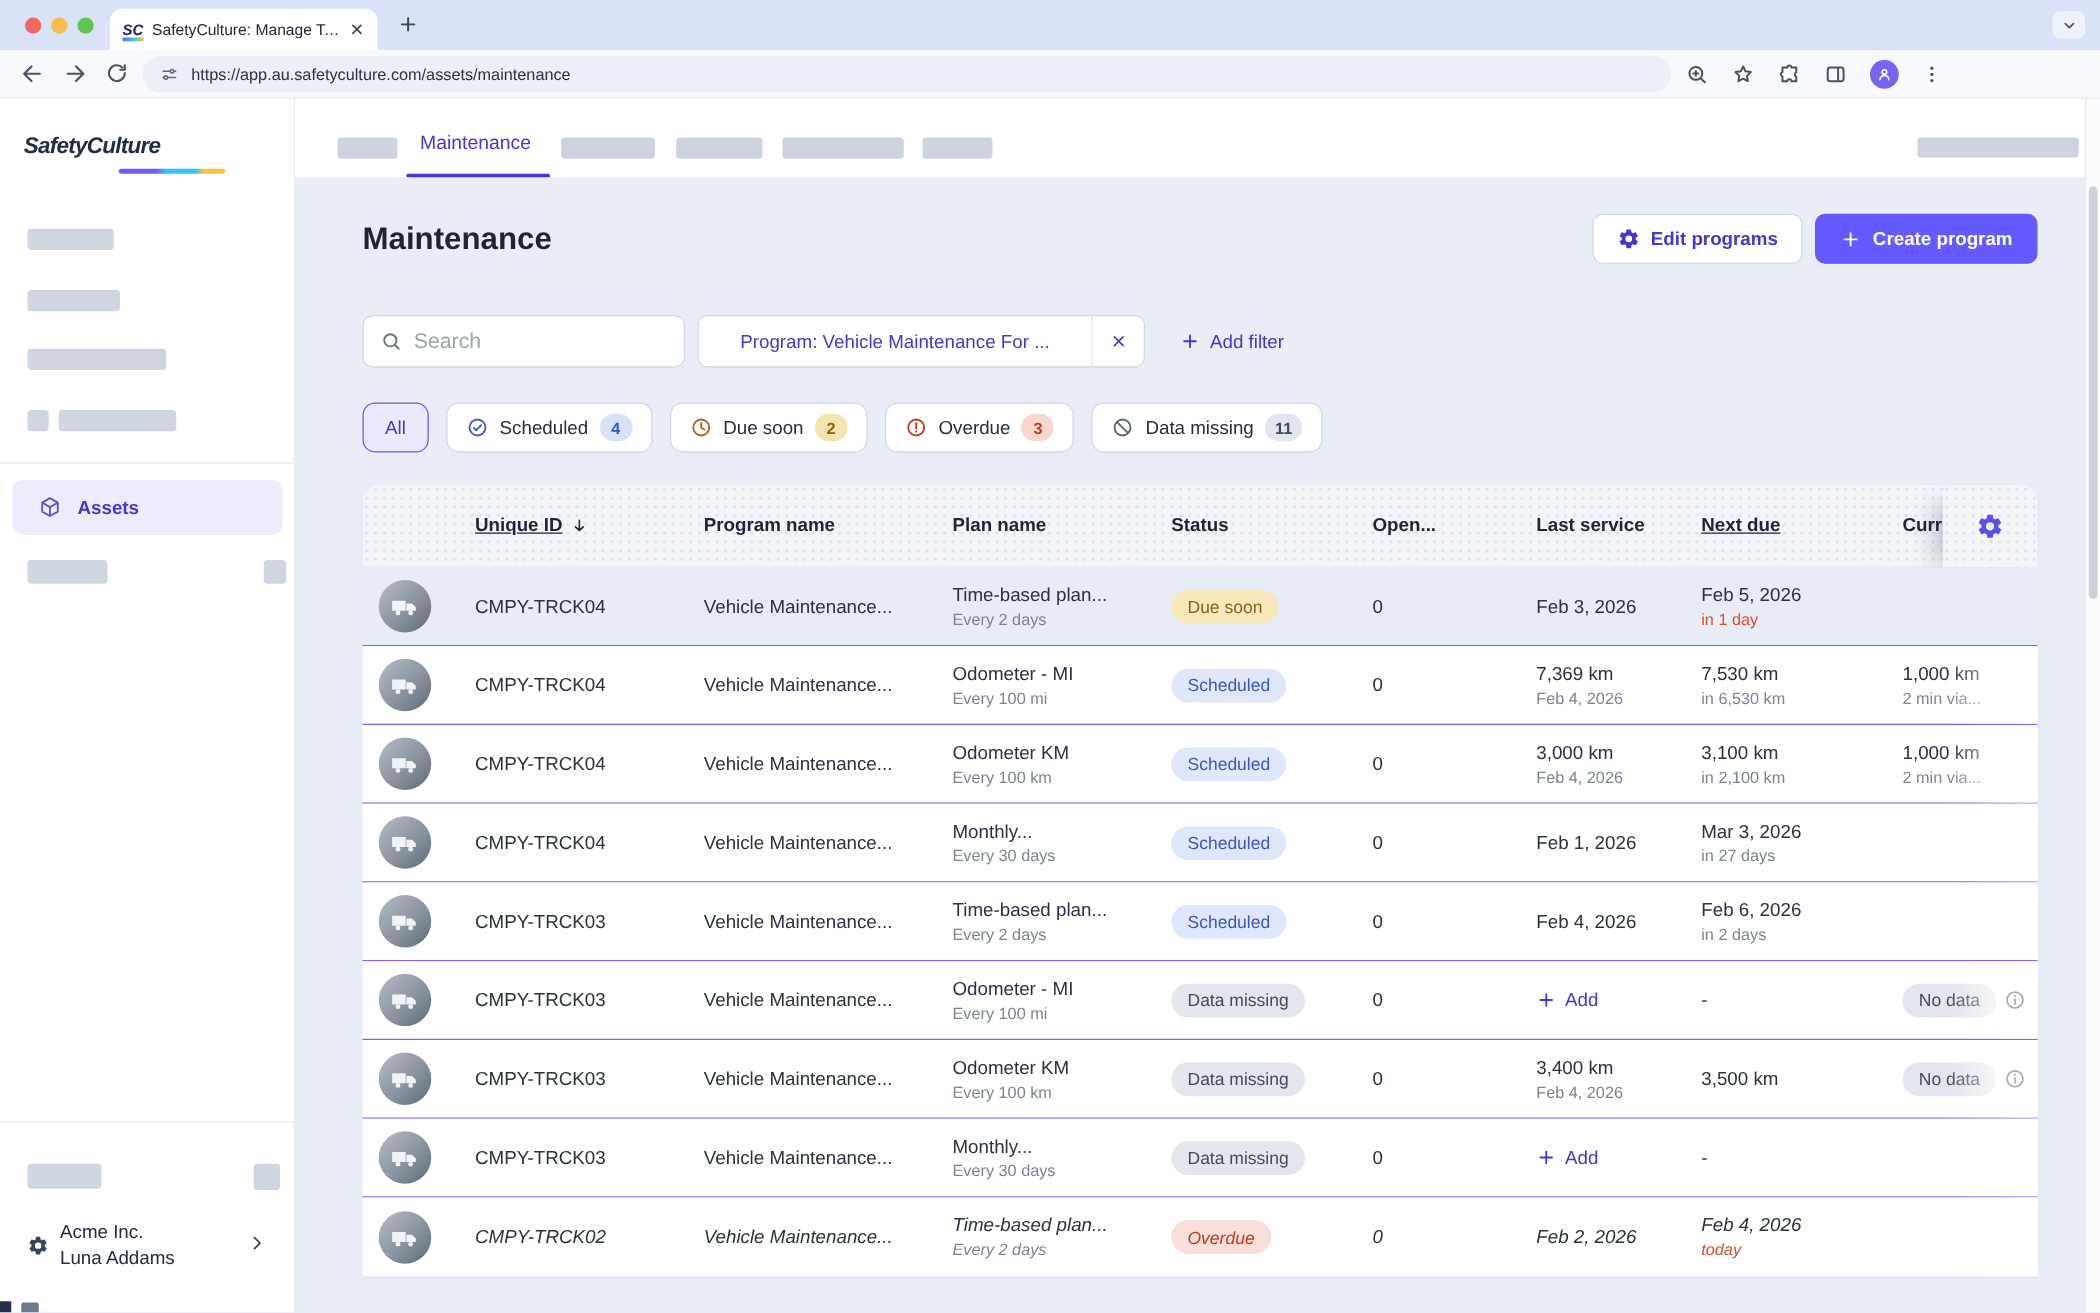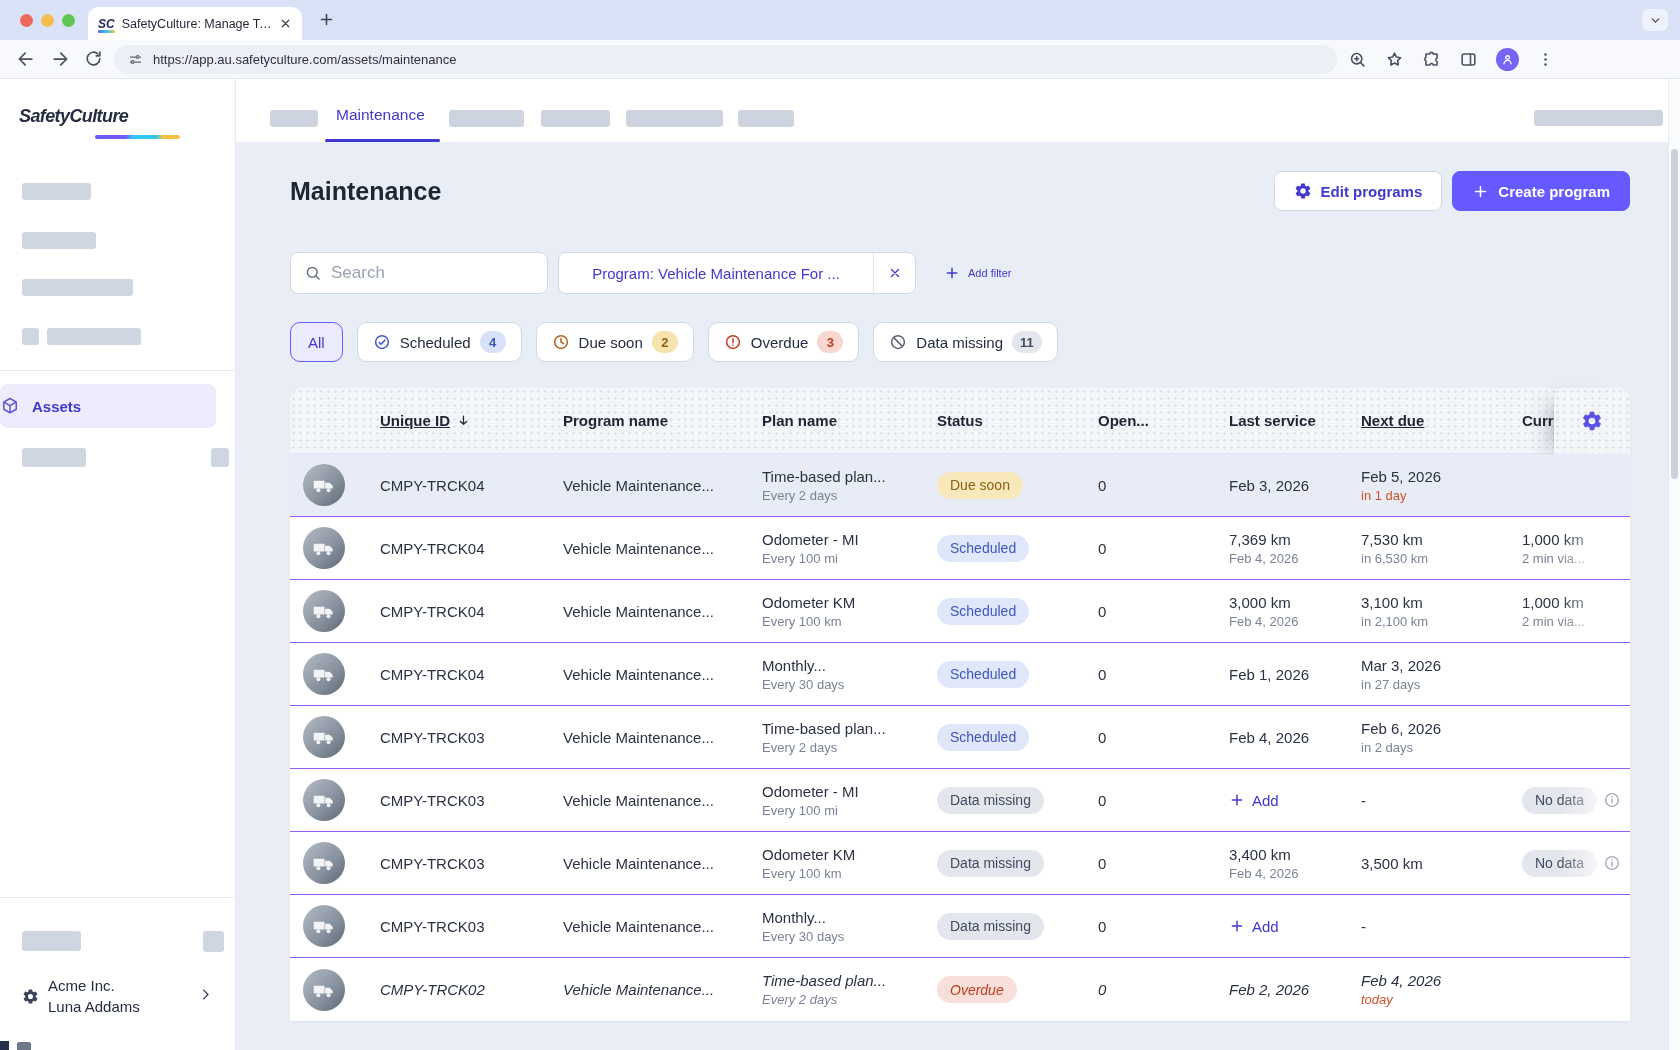--- a/index.html
+++ b/index.html
@@ -33,21 +33,21 @@
 
   
   .app { position:absolute; top:79px; left:0; right:0; bottom:0; }
 
   .sidebar { position:absolute; left:0; top:0; bottom:0; width:236px; background:#fff; border-right:1px solid #E7EAF0; }
   .logo { position:absolute; left:19px; top:27px; font-size:18px; font-weight:800; font-style:italic; letter-spacing:-0.6px; color:#232C41; }
   .logo-bar { position:absolute; left:95px; top:56px; width:85px; height:4px; border-radius:2px;
       background:linear-gradient(90deg,#6F5BF5 0%,#6F5BF5 35%,#33C5F3 45%,#33C5F3 72%,#F6C243 80%,#F6C243 100%); }
   .ph { position:absolute; background:#CFD6E1; border-radius:3px; }
   .sb-div { position:absolute; left:0; right:0; height:1px; background:#E7EAF0; }
-  .assets-item { position:absolute; left:0; top:305px; width:216px; height:44px; border-radius:8px; background:#EDEBFC; display:flex; align-items:center; gap:12px; }
+  .assets-item { position:absolute; left:10px; top:305px; width:216px; height:44px; border-radius:8px; background:#EDEBFC; display:flex; align-items:center; padding-left:20px; gap:12px; }
   .assets-item .cube { color:#5D54D1; }
   .assets-label { font-size:15px; font-weight:600; color:#4237CE; }
   .acct-gear { position:absolute; left:22px; top:909px; color:#39435A; }
   .acct-org { position:absolute; left:48px; top:898px; font-size:15px; font-weight:500; color:#232C41; }
   .acct-user { position:absolute; left:48px; top:919px; font-size:15px; color:#232C41; }
   .acct-chev { position:absolute; right:22px; top:908px; color:#39435A; }
   .frag1 { position:absolute; left:0; top:962px; width:9px; height:9px; background:#27304A; }
   .frag2 { position:absolute; left:17px; top:963px; width:14px; height:8px; background:#6E7888; border-radius:2px 2px 0 0; }
 
   .main { position:absolute; left:236px; top:0; right:0; bottom:0; }
@@ -66,21 +66,21 @@
   .btn-create { background:#6559FF; border:1px solid #6559FF; color:#fff; }
 
   .search-row { margin-top:41px; height:42px; display:flex; align-items:center; }
   .searchbox { position:relative; width:258px; height:42px; background:#fff; border:1px solid #D3D8E2; border-radius:8px; }
   .searchbox input { position:absolute; inset:0; border:none; outline:none; background:transparent; border-radius:8px; padding-left:40px; font-size:17px; color:#2A3142; font-family:inherit; }
   .searchbox input::placeholder { color:#9AA3B2; }
   .search-ic { position:absolute; left:13px; top:11px; color:#6B7280; }
   .chip { margin-left:10px; width:358px; height:42px; background:#fff; border:1px solid #D3D8E2; border-radius:8px; display:flex; align-items:stretch; overflow:hidden; }
   .chip-label { flex:1; display:flex; align-items:center; justify-content:center; font-size:15px; color:#4237CE; white-space:nowrap; }
   .chip-x { width:42px; border-left:1px solid #E2E5EC; display:flex; align-items:center; justify-content:center; color:#4237CE; }
-  .add-filter { margin-left:28px; display:flex; align-items:center; gap:8px; color:#4237CE; font-size:11px; font-weight:500; }
+  .add-filter { margin-left:28px; display:flex; align-items:center; gap:8px; color:#4237CE; font-size:15px; font-weight:500; }
 
   .pills { margin-top:28px; display:flex; gap:14px; }
   .pill { height:40px; border-radius:10px; border:1px solid #D3D8E2; background:#fff; display:flex; align-items:center; gap:9px; padding:0 15px; font-size:15px; color:#232C41; cursor:pointer; }
   .pill.sel { border:1.5px solid #6559FF; background:#ECEAFE; color:#4237CE; padding:0 17px; font-weight:500; }
   .pill .cnt { height:22px; min-width:26px; padding:0 8px; border-radius:11px; font-size:13px; font-weight:600; display:flex; align-items:center; justify-content:center; }
   .cnt.scheduled { background:#D9E1FA; color:#3D56BE; }
   .cnt.due-soon { background:#F7E3AC; color:#8A6116; }
   .cnt.overdue { background:#F7D7D0; color:#BE3A1D; }
   .cnt.data-missing { background:#E3E6EC; color:#404B5F; }
   .pill-ic.scheduled { color:#4458C7; } .pill-ic.due-soon { color:#B0621C; }

